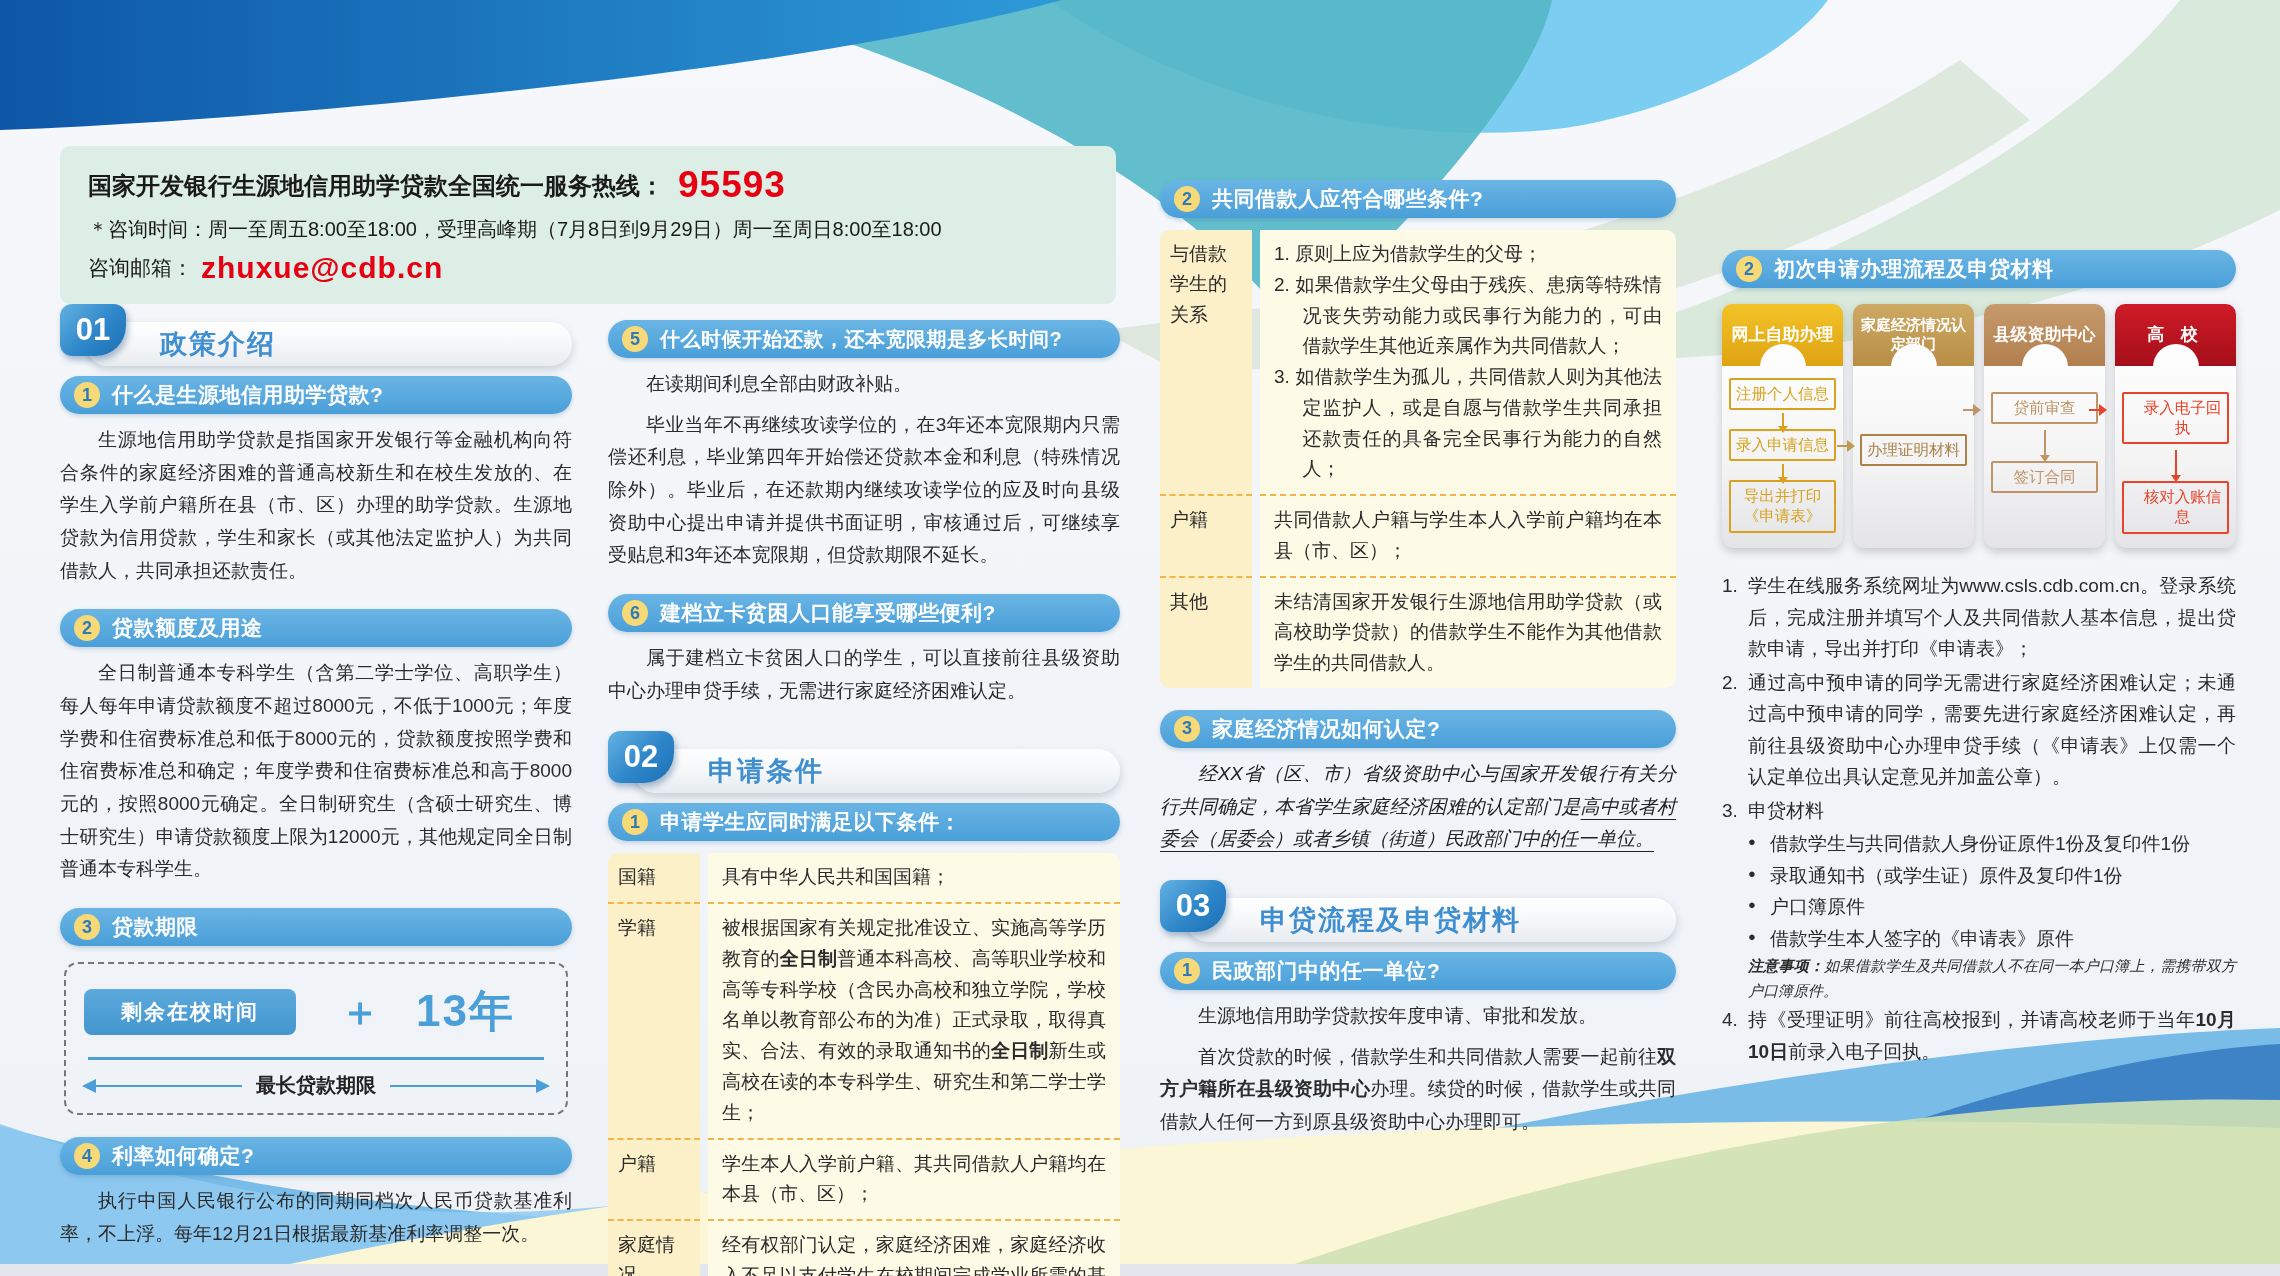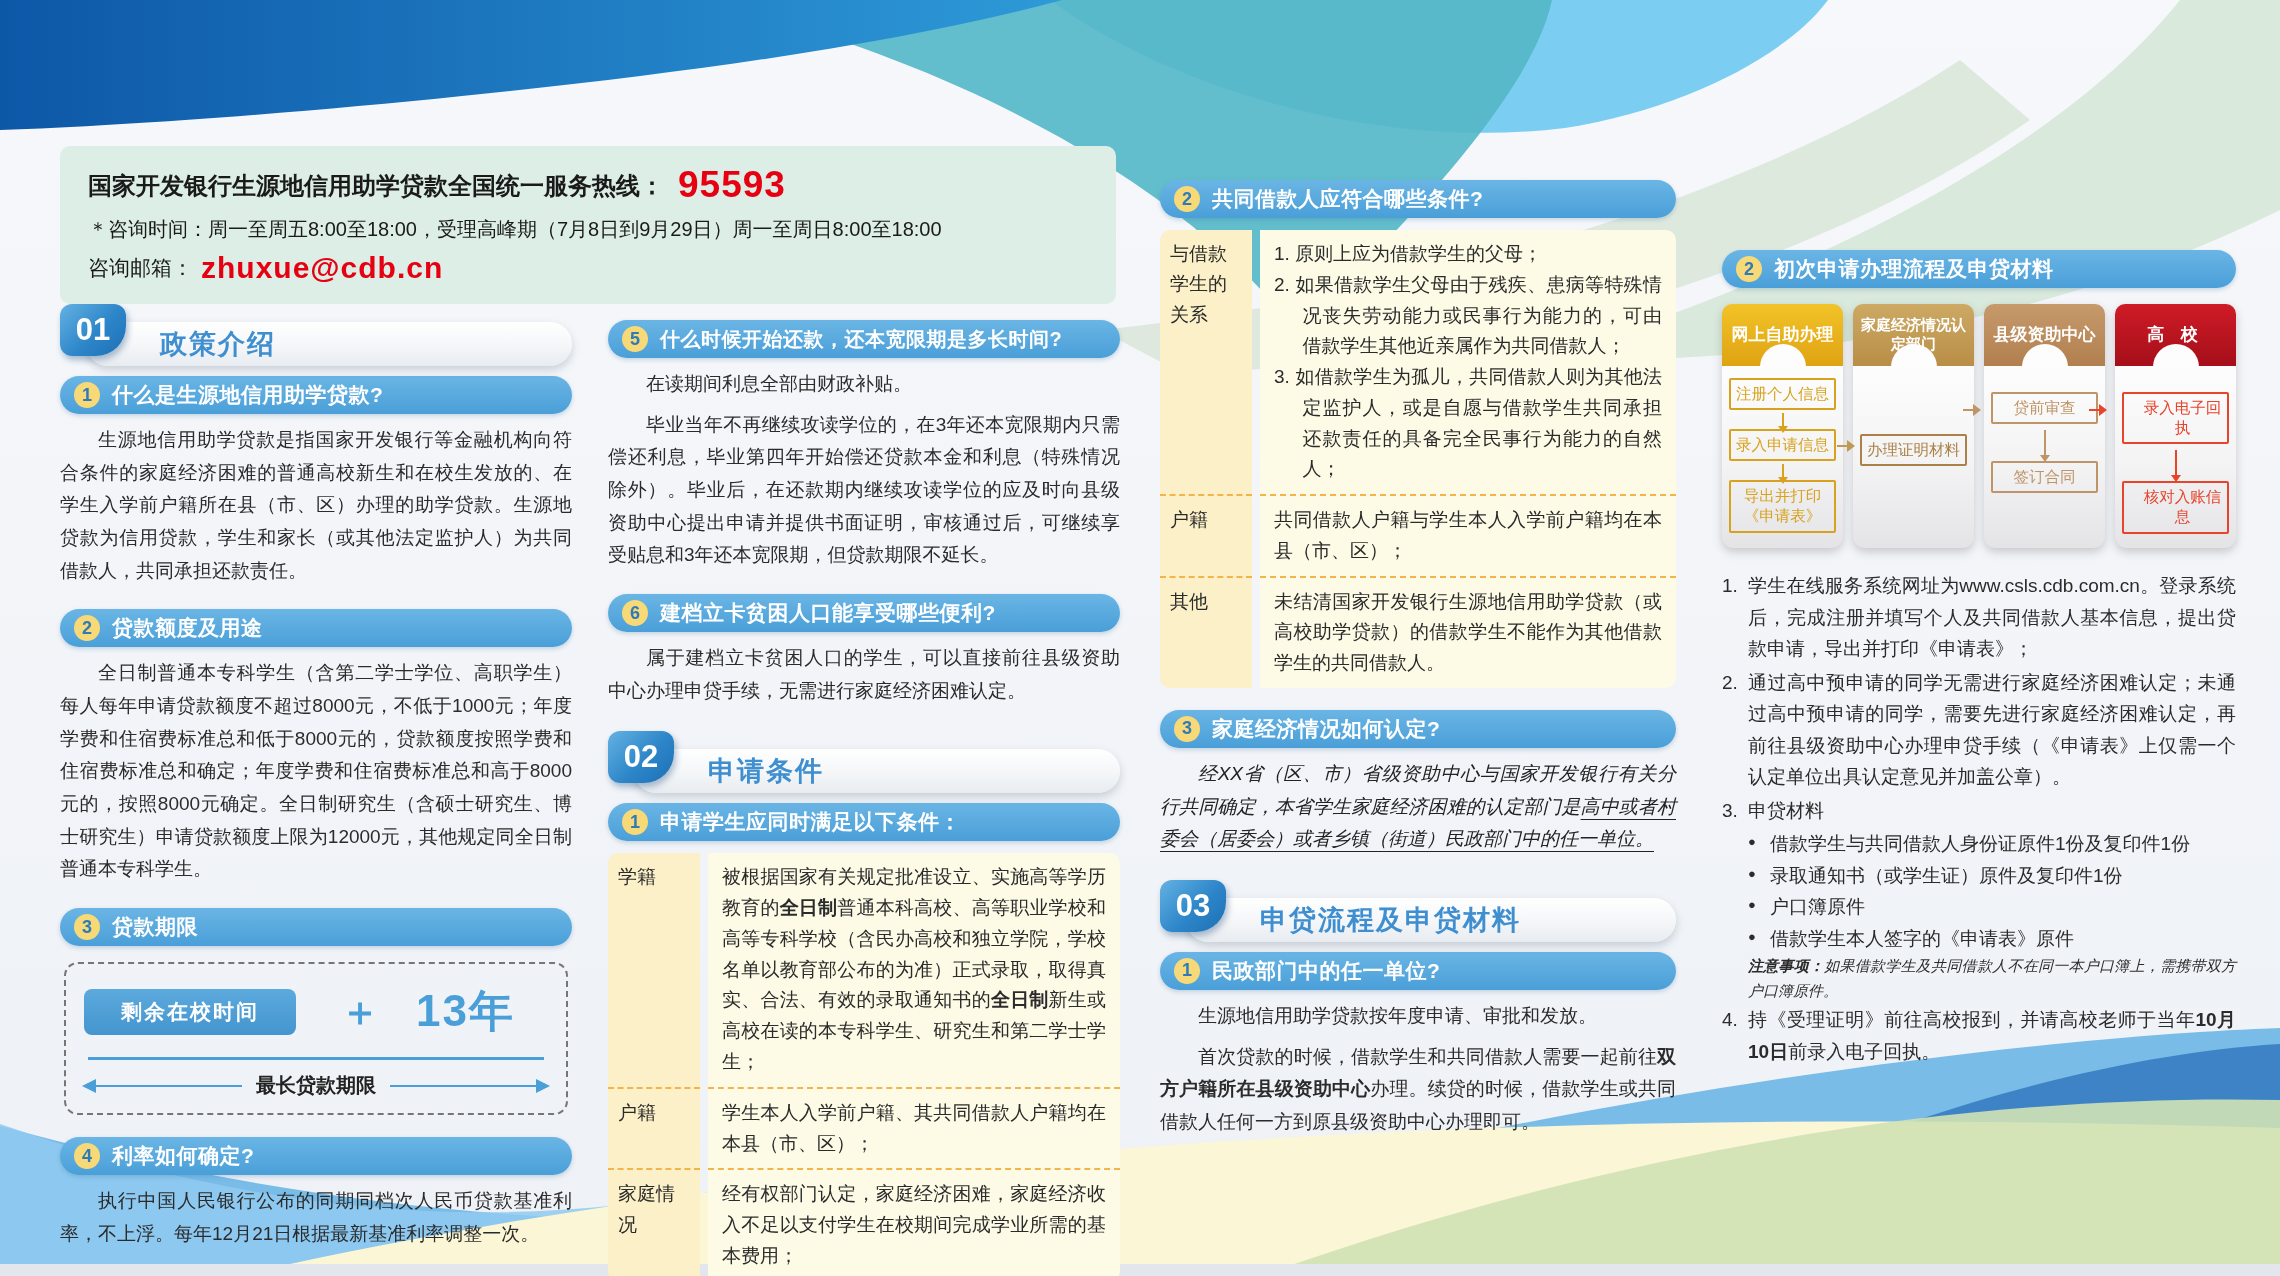--- a/index.html
+++ b/index.html
@@ -230,20 +230,24 @@
       <div class="sec-num">02</div>
     </div>
 
     <div class="q">
       <span class="qn">1</span>
       <span class="qt">申请学生应同时满足以下条件：</span>
     </div>
 
     <div class="tbl">
       <div class="trow">
+        <div class="tlabel">国籍</div>
+        <div class="tval">具有中华人民共和国国籍；</div>
+      </div>
+      <div class="trow">
         <div class="tlabel">学籍</div>
         <div class="tval"><span>被根据国家有关规定批准设立、实施高等学历教育的</span><b>全日制</b><span>普通本科高校、高等职业学校和高等专科学校（含民办高校和独立学院，学校名单以教育部公布的为准）正式录取，取得真实、合法、有效的录取通知书的</span><b>全日制</b><span>新生或高校在读的本专科学生、研究生和第二学士学生；</span></div>
       </div>
       <div class="trow">
         <div class="tlabel">户籍</div>
         <div class="tval">学生本人入学前户籍、其共同借款人户籍均在本县（市、区）；</div>
       </div>
       <div class="trow">
         <div class="tlabel">家庭情况</div>
         <div class="tval">经有权部门认定，家庭经济困难，家庭经济收入不足以支付学生在校期间完成学业所需的基本费用；</div>

